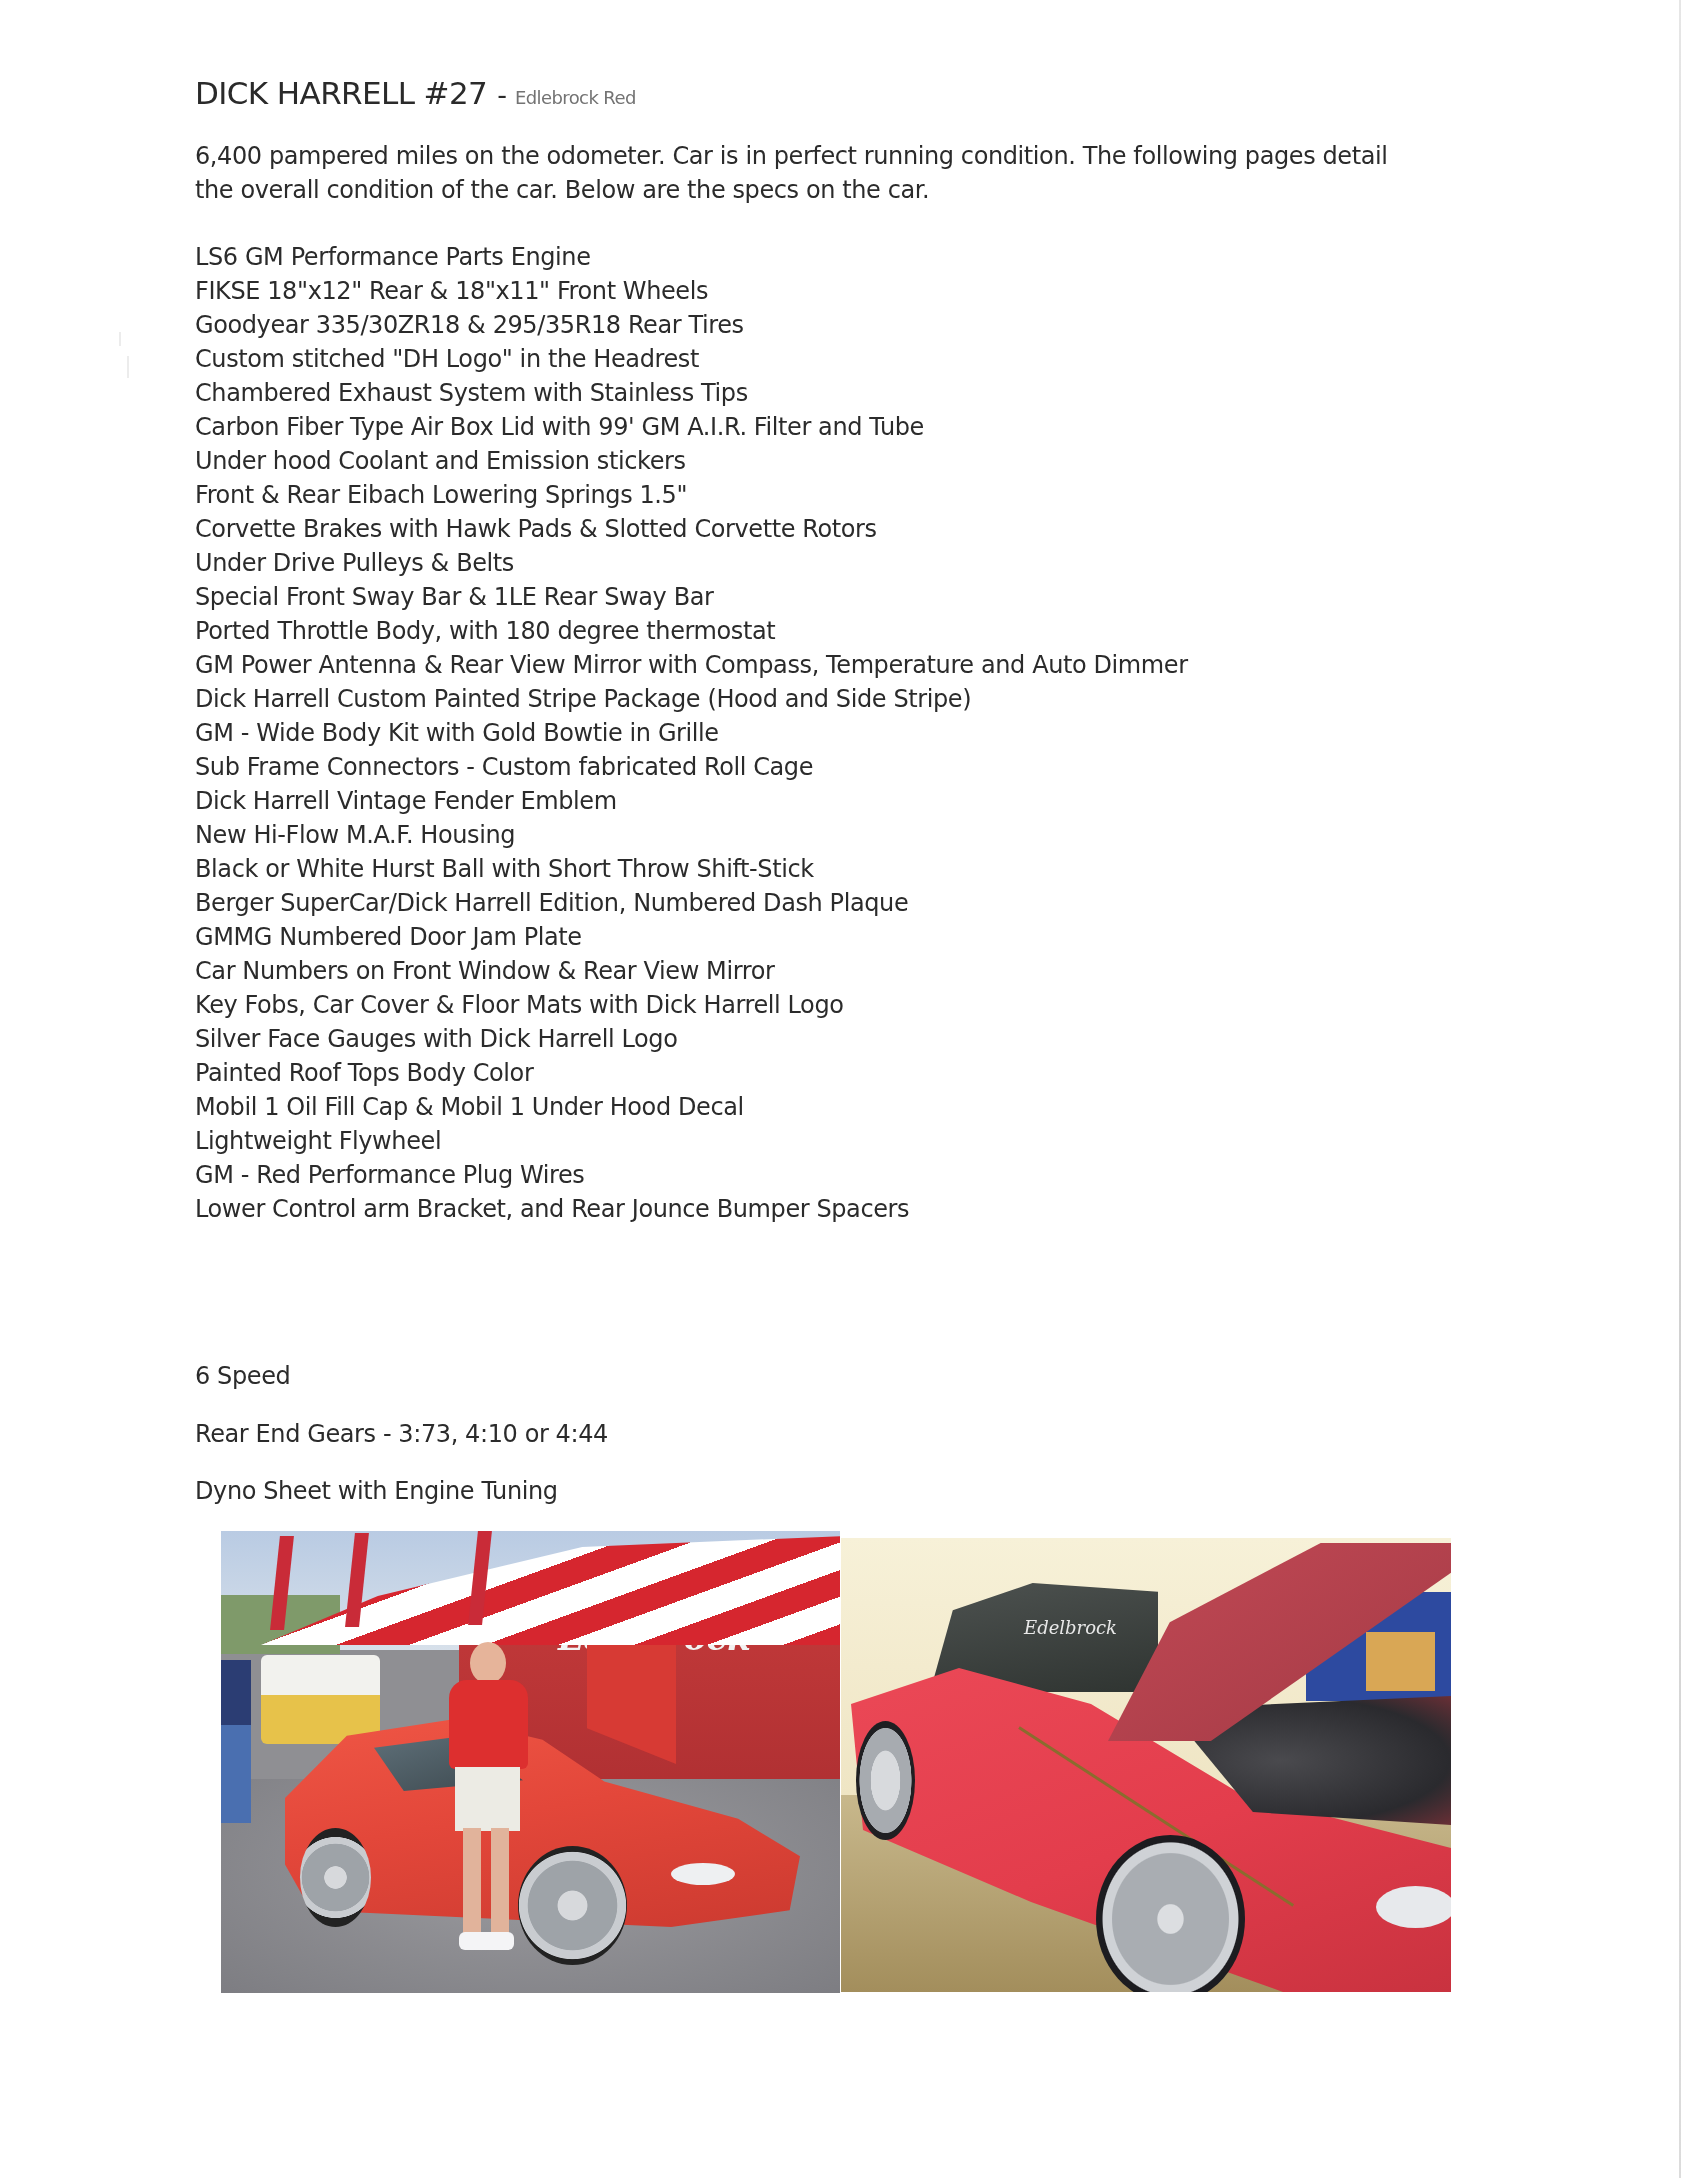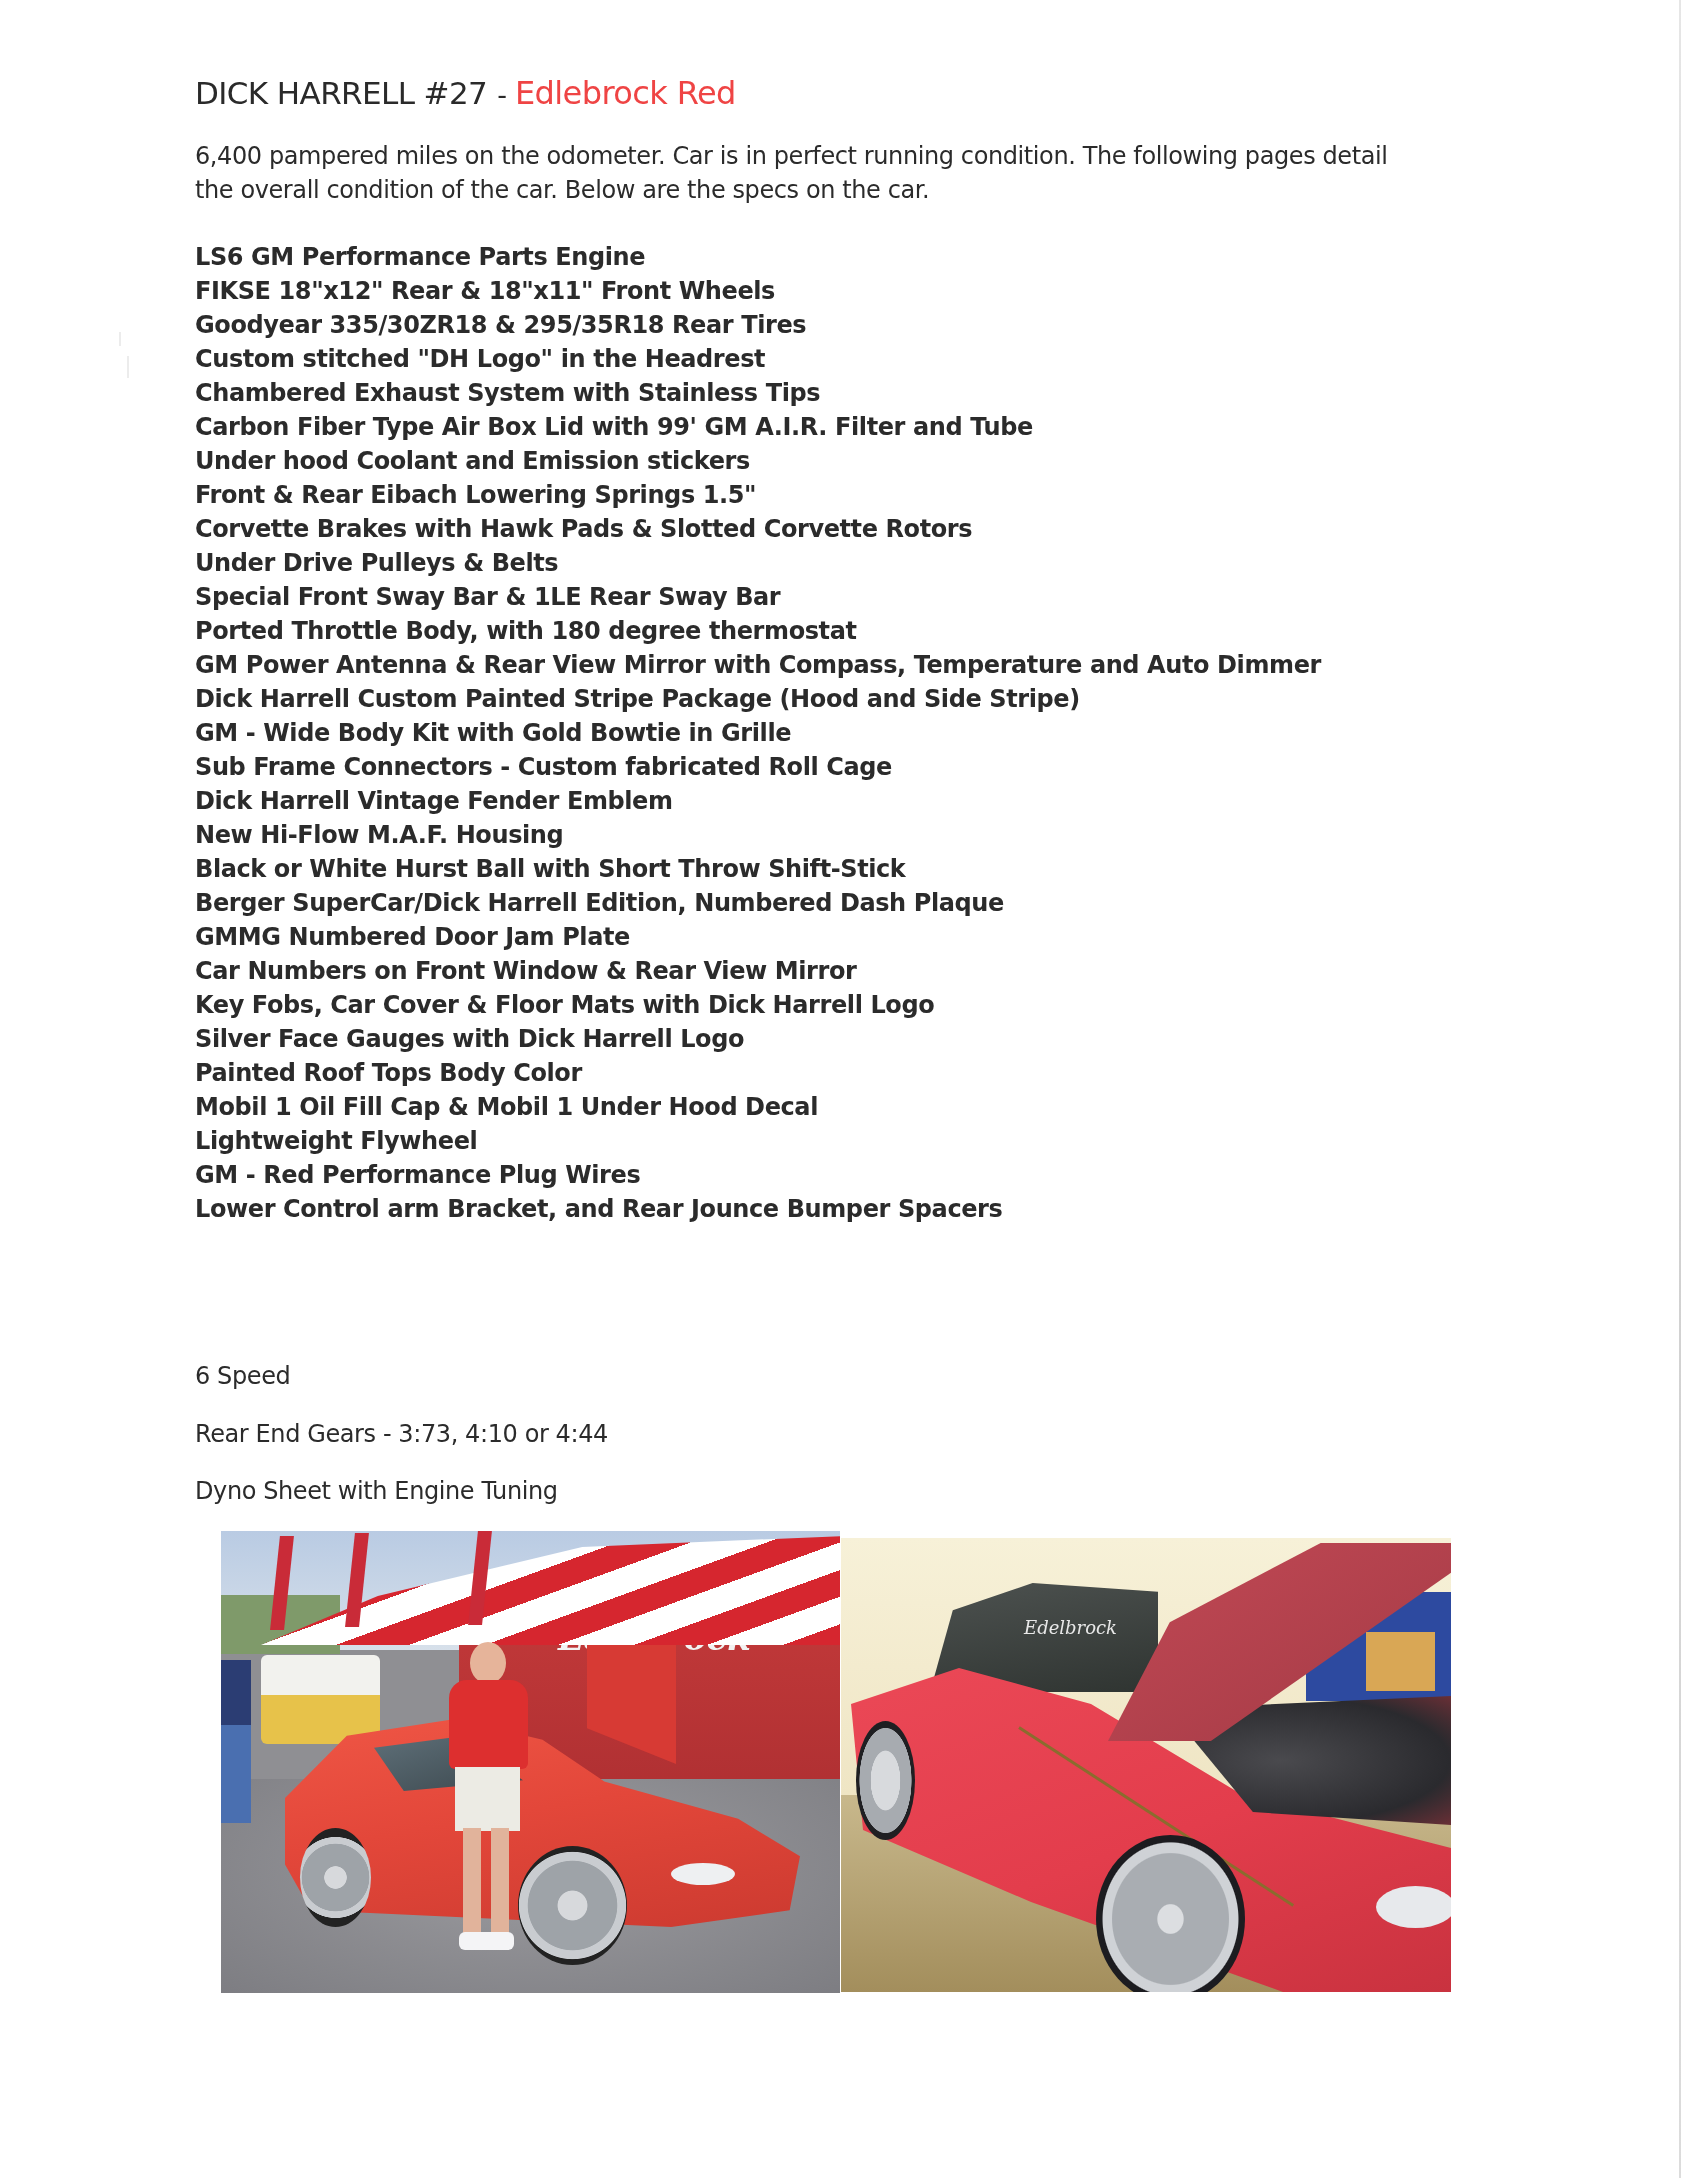--- a/index.html
+++ b/index.html
@@ -41,23 +41,23 @@
     font-size: 31px;
     letter-spacing: -0.6px;
     color: #2a2a2a;
   }
   .title-sep {
     font-size: 27px;
     color: #2a2a2a;
     margin: 0 8px 0 10px;
   }
   .title-sub {
-    font-size: 32px;
+    font-size: 18px;
     letter-spacing: -0.6px;
-    color: #ef4444;
+    color: #737373;
   }
   .intro {
     position: absolute;
     left: 195px;
     top: 139px;
     width: 1307px;
     font-size: 24px;
     line-height: 34px;
     letter-spacing: -0.4px;
     margin: 0;
@@ -66,21 +66,20 @@
   .specs {
     position: absolute;
     left: 195px;
     top: 240px;
     margin: 0;
     padding: 0;
     list-style: none;
     font-size: 24px;
     line-height: 34px;
     letter-spacing: -0.4px;
-    font-weight: bold;
   }
   .specs li { white-space: nowrap; }
   .extra {
     position: absolute;
     left: 195px;
     font-size: 24px;
     line-height: 34px;
     letter-spacing: -0.4px;
     white-space: nowrap;
   }

